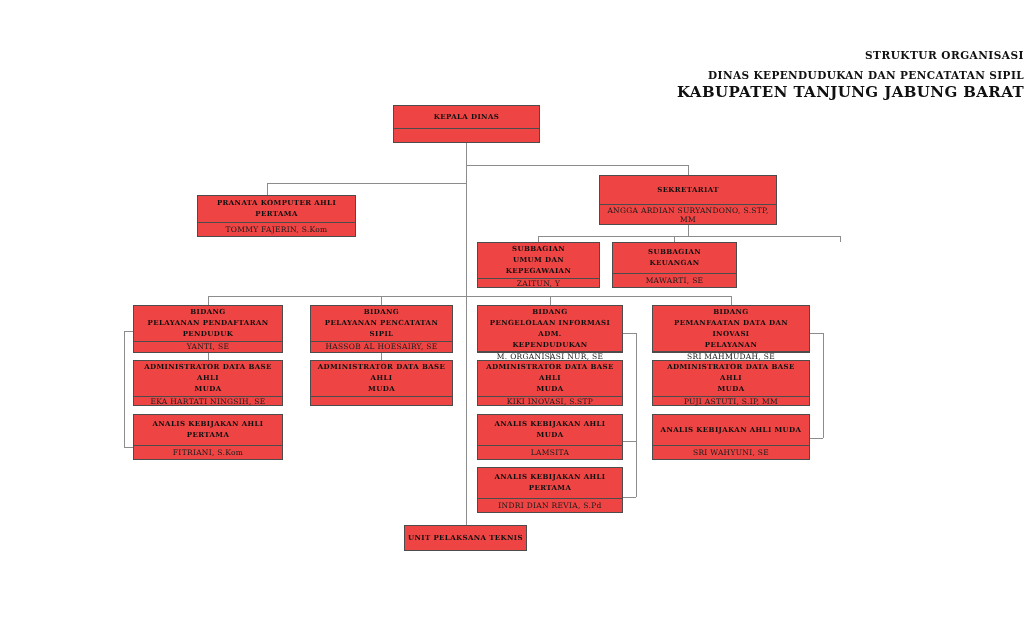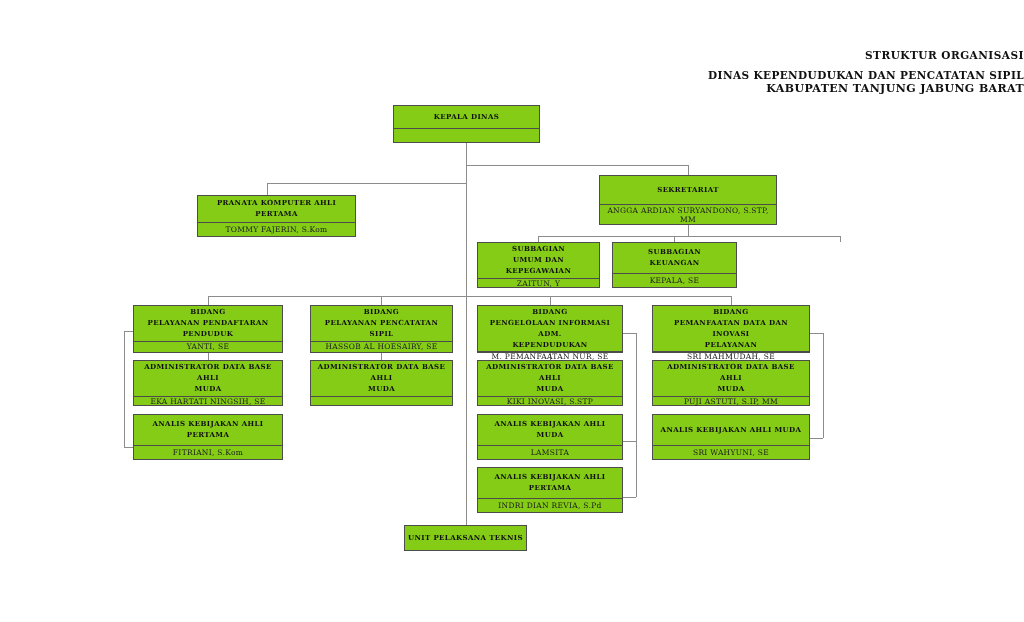--- a/index.html
+++ b/index.html
@@ -3,28 +3,28 @@
 <meta charset="utf-8">
 <style>
   html,body{margin:0;padding:0;background:#ffffff;}
   .canvas{
     position:relative;width:1024px;height:622px;background:#ffffff;overflow:hidden;
     font-family:"DejaVu Serif","Liberation Serif",serif;
   }
   .header{position:absolute;top:49px;left:0;right:0;text-align:right;color:#101010;font-weight:bold;}
   .header .t1{font-size:10.5px;letter-spacing:.5px;margin-bottom:7px;}
   .header .t2{font-size:10.5px;letter-spacing:.4px;line-height:1.35;}
-  .header .t3{font-size:11px;letter-spacing:.4px;line-height:1.35;}
+  .header .t3{font-size:15px;letter-spacing:.4px;line-height:1.35;}
 
   .cl{position:absolute;background:#8c8c8c;}
   .cl.h{height:1px;}
   .cl.v{width:1px;}
 
   .node{
-    position:absolute;border:1px solid #4c4c4c;background:#84cc16;
+    position:absolute;border:1px solid #4c4c4c;background:#ef4444;
     display:flex;flex-direction:column;box-sizing:border-box;
   }
   .node-title{
     flex:1;display:flex;align-items:center;justify-content:center;text-align:center;
     font-weight:bold;font-size:7px;letter-spacing:.4px;line-height:1.55;
     white-space:pre-line;color:#101010;padding:1px 2px;
   }
   .node-holder{
     height:13px;border-top:1px solid #4c4c4c;display:flex;align-items:center;justify-content:center;
     font-size:7.5px;letter-spacing:.3px;color:#1c1c1c;text-align:center;
@@ -89,42 +89,42 @@
 
   <div class="node" style="left:477px;top:242px;width:123px;height:46px">
     <div class="node-title">SUBBAGIAN
 UMUM DAN KEPEGAWAIAN</div>
     <div class="node-holder">ZAITUN, Y</div>
   </div>
 
   <div class="node" style="left:612px;top:242px;width:125px;height:46px">
     <div class="node-title">SUBBAGIAN
 KEUANGAN</div>
-    <div class="node-holder">KEPALA, SE</div>
+    <div class="node-holder">MAWARTI, SE</div>
   </div>
 
 
   <div class="node" style="left:133px;top:305px;width:150px;height:48px">
     <div class="node-title">BIDANG
 PELAYANAN PENDAFTARAN
 PENDUDUK</div>
     <div class="node-holder">YANTI, SE</div>
   </div>
 
   <div class="node" style="left:310px;top:305px;width:143px;height:48px">
     <div class="node-title">BIDANG
 PELAYANAN PENCATATAN SIPIL</div>
     <div class="node-holder">HASSOB AL HOESAIRY, SE</div>
   </div>
 
   <div class="node" style="left:477px;top:305px;width:146px;height:48px">
     <div class="node-title">BIDANG
 PENGELOLAAN INFORMASI ADM.
 KEPENDUDUKAN</div>
-    <div class="node-holder">M. PEMANFAATAN NUR, SE</div>
+    <div class="node-holder">M. ORGANISASI NUR, SE</div>
   </div>
 
   <div class="node" style="left:652px;top:305px;width:158px;height:48px">
     <div class="node-title">BIDANG
 PEMANFAATAN DATA DAN INOVASI
 PELAYANAN</div>
     <div class="node-holder">SRI MAHMUDAH, SE</div>
   </div>
 
   <div class="node" style="left:133px;top:360px;width:150px;height:46px">

